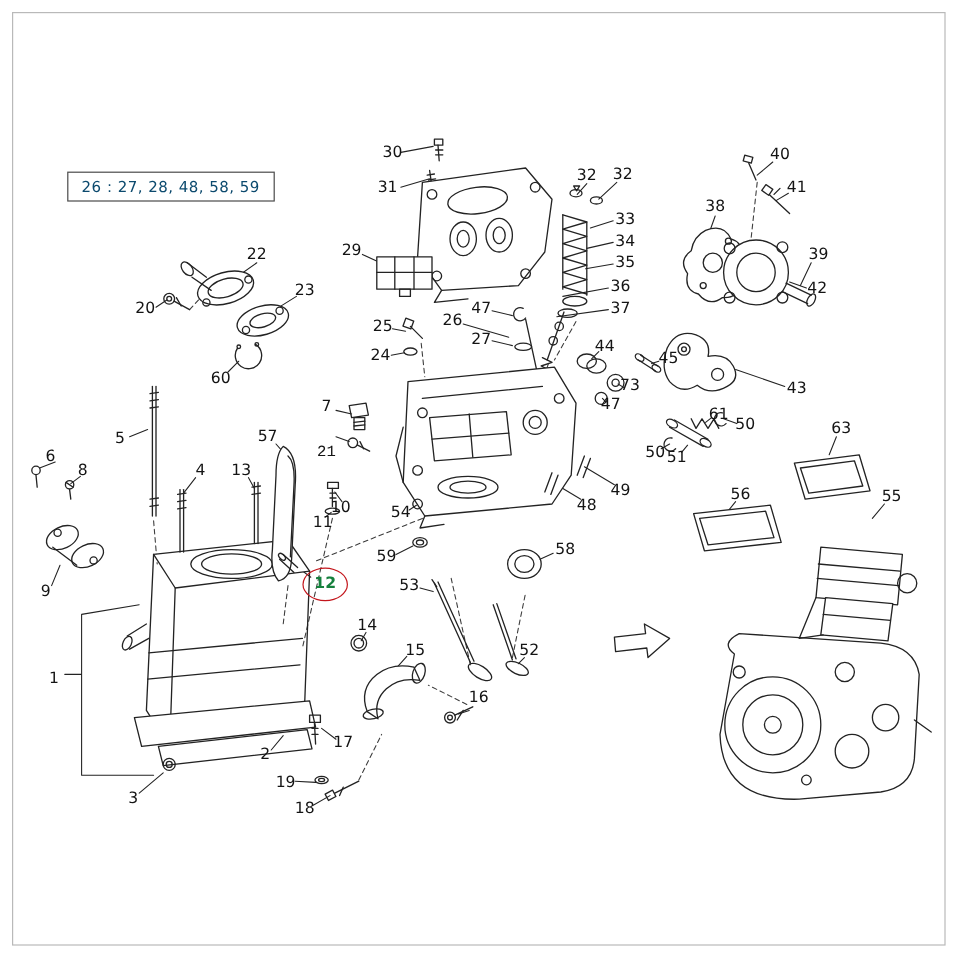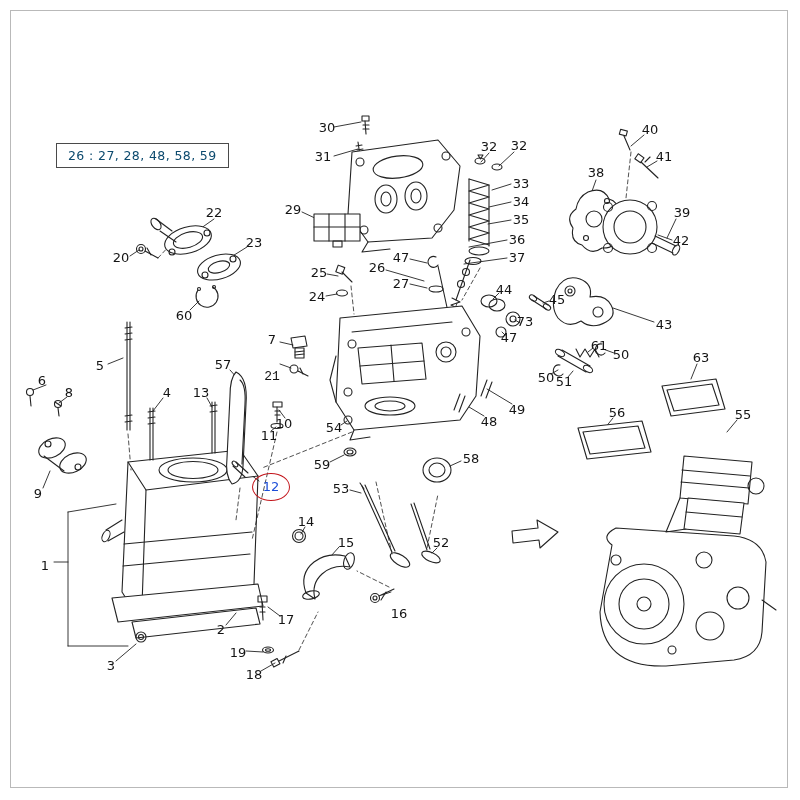--- a/index.html
+++ b/index.html
@@ -11,21 +11,21 @@
   #diagram{position:absolute;left:0;top:0}
   .note-box{
     position:absolute;left:56px;top:143px;border:1.4px solid #4a4a4a;background:#fff;
     padding:4px 11px;font-size:12.5px;color:#0c4a6e;letter-spacing:.4px;white-space:nowrap;
   }
   #labels-layer{position:absolute;left:0;top:0;width:800px;height:800px}
   .part-label{
     position:absolute;transform:translate(-50%,-55%);
     font-size:13px;line-height:1;color:#141414;background:transparent;
   }
-  .part-label.red{color:#1d4ed8;font-weight:normal}
+  .part-label.red{color:#15803d;font-weight:bold}
   .red-ellipse{position:absolute;border:1.8px solid #c3161c;border-radius:50%;box-sizing:border-box}
 </style>
 </head>
 <body>
 
 <div class="frame"></div>
 
 <svg id="diagram" width="800" height="800" viewBox="0 0 800 800">
   <g fill="none" stroke="#232323" stroke-width="1.1" stroke-linecap="round" stroke-linejoin="round">
 
@@ -492,21 +492,21 @@
     <span class="part-label" style="left: 167px; top: 393px;">4</span>
     <span class="part-label" style="left: 38px; top: 494px;">9</span>
     <span class="part-label" style="left: 45px; top: 566px;">1</span>
     <span class="part-label" style="left: 111px; top: 666px;">3</span>
     <span class="part-label" style="left: 221px; top: 630px;">2</span>
     <span class="part-label" style="left: 284px; top: 424px;">10</span>
     <span class="part-label" style="left: 269px; top: 436px;">11</span>
     <span class="part-label red" style="left: 271px; top: 487px;">12</span>
     <span class="part-label" style="left: 306px; top: 522px;">14</span>
     <span class="part-label" style="left: 346px; top: 543px;">15</span>
-    <span class="part-label" style="left: 399px; top: 614px;">16</span>
+    <span class="part-label" style="left: 399px; top: 582px;">16</span>
     <span class="part-label" style="left: 286px; top: 620px;">17</span>
     <span class="part-label" style="left: 238px; top: 653px;">19</span>
     <span class="part-label" style="left: 254px; top: 675px;">18</span>
     <span class="part-label" style="left: 322px; top: 465px;">59</span>
     <span class="part-label" style="left: 341px; top: 489px;">53</span>
     <span class="part-label" style="left: 471px; top: 459px;">58</span>
     <span class="part-label" style="left: 441px; top: 543px;">52</span>
     <span class="part-label" style="left: 334px; top: 428px;">54</span>
     <span class="part-label" style="left: 504px; top: 290px;">44</span>
     <span class="part-label" style="left: 525px; top: 322px;">73</span>

